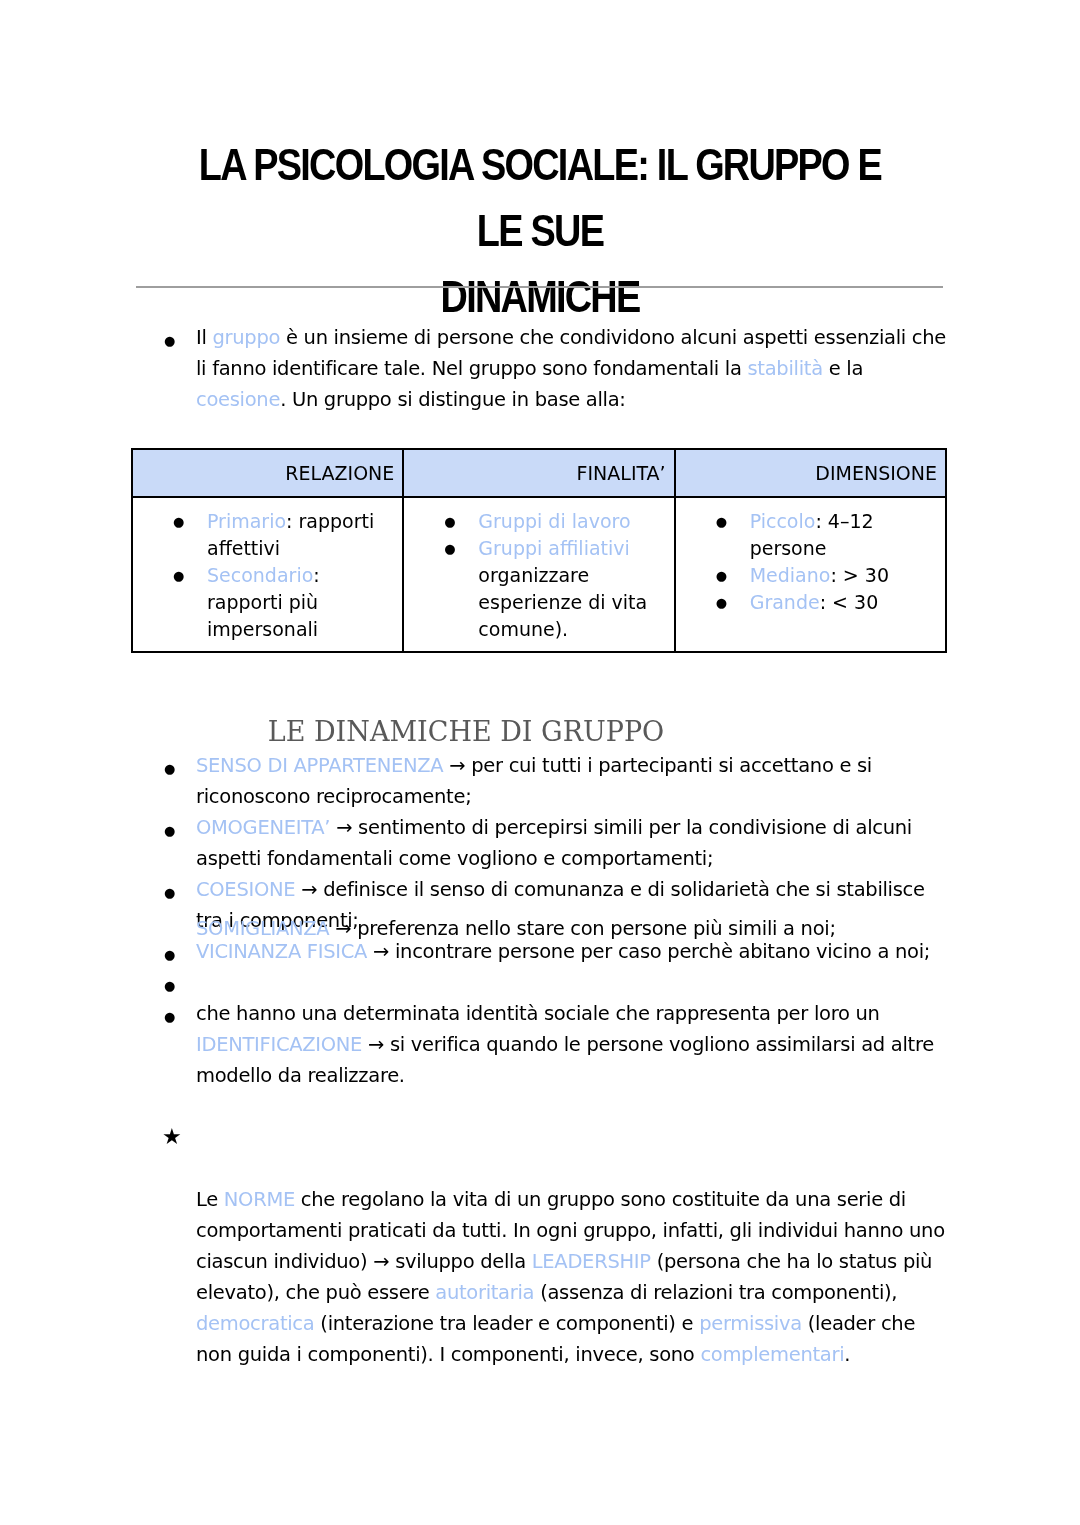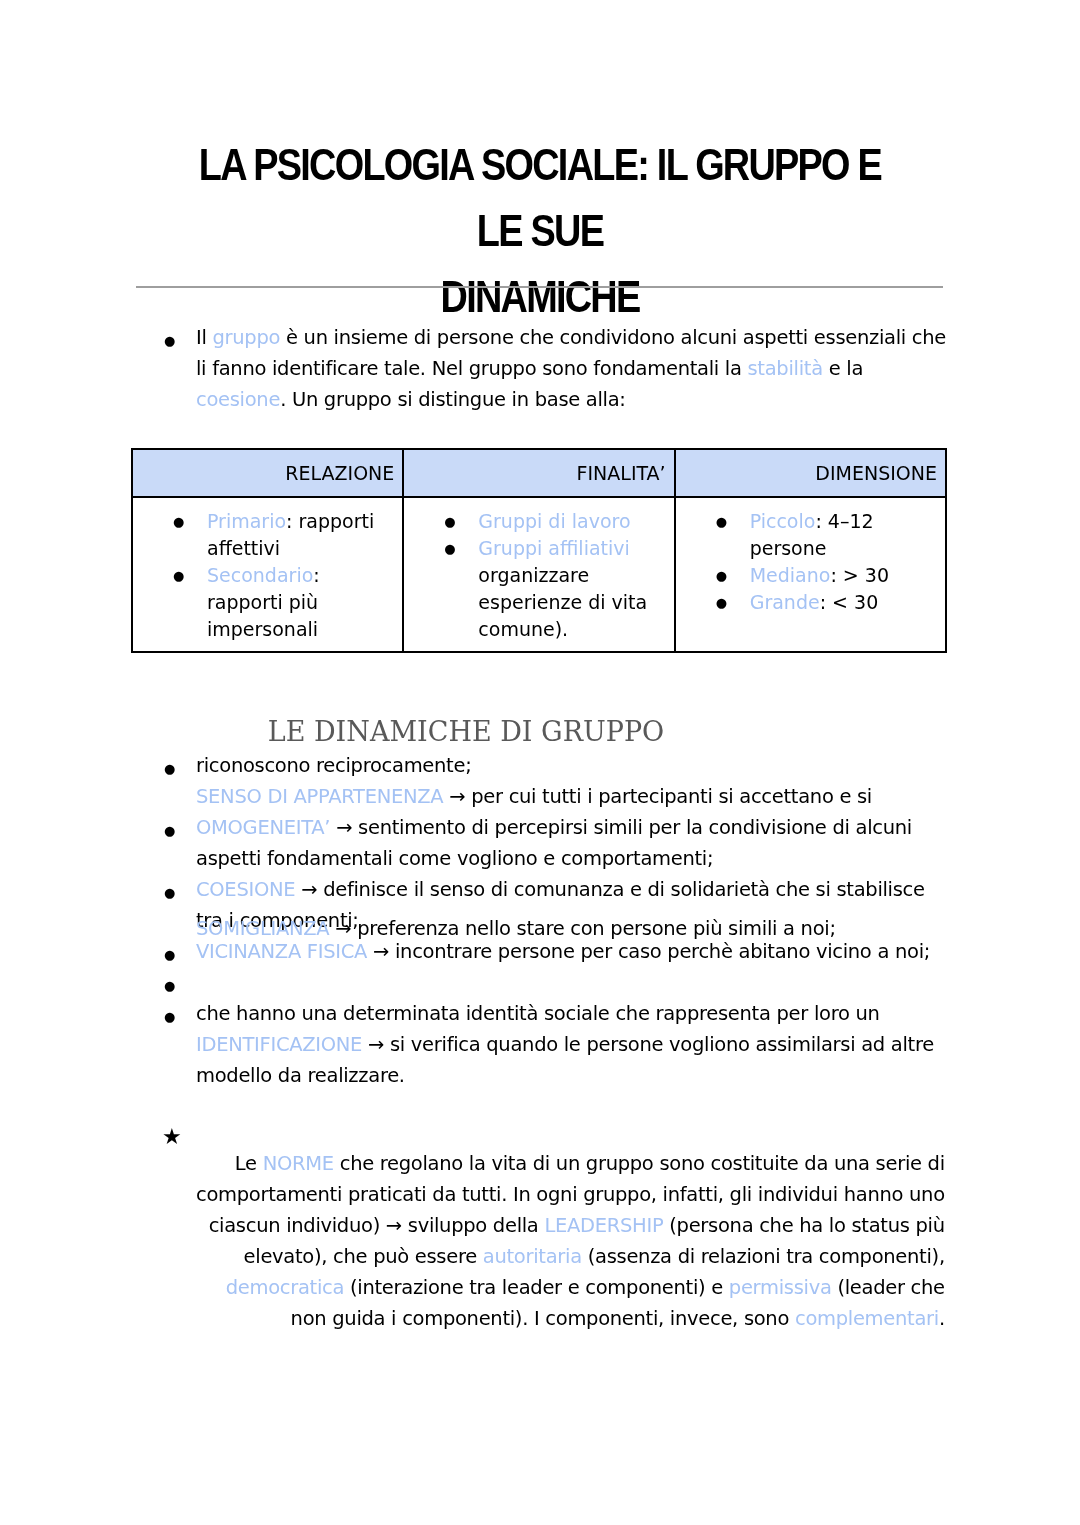--- a/index.html
+++ b/index.html
@@ -69,22 +69,22 @@
     </ul>
         </td>
   </tr>
 </tbody>
   </table>
 
 <div class="h2">LE DINAMICHE DI GRUPPO</div>
 
 <span class="bullet" style="left:164px;top:754px;"></span>
 <div class="p" style="top:750px;">
+  <div><span class="hl">SENSO DI APPARTENENZA</span><span> → </span><span>per cui tutti i partecipanti si accettano e si</span></div>
   <div>riconoscono reciprocamente;</div>
-  <div><span class="hl">SENSO DI APPARTENENZA</span><span> → </span><span>per cui tutti i partecipanti si accettano e si</span></div>
 </div>
 <span class="bullet" style="left:164px;top:816px;"></span>
 <div class="p" style="top:812px;">
   <div><span class="hl">OMOGENEITA’</span><span> → </span><span>sentimento di percepirsi simili per la condivisione di alcuni</span></div>
   <div>aspetti fondamentali come vogliono e comportamenti;</div>
 </div>
 <span class="bullet" style="left:164px;top:878px;"></span>
 <div class="p" style="top:874px;">
   <div><span class="hl">COESIONE</span><span> → </span><span>definisce il senso di comunanza e di solidarietà che si stabilisce</span></div>
   <div>tra i componenti;</div>
@@ -98,20 +98,20 @@
   <div><span class="hl">SOMIGLIANZA</span><span> → </span><span>preferenza nello stare con persone più simili a noi;</span></div>
 </div>
 <span class="bullet" style="left:164px;top:1002px;"></span>
 <div class="p" style="top:998px;">
   <div>che hanno una determinata identità sociale che rappresenta per loro un</div>
   <div><span class="hl">IDENTIFICAZIONE</span><span> → </span><span>si verifica quando le persone vogliono assimilarsi ad altre</span></div>
   <div>modello da realizzare.</div>
 </div>
 
 <span class="star" style="top:1124px;">★</span>
-<div class="p" style="top:1148px;text-align:right;">
+<div class="p" style="top:1184px;">
   <div><span>Le </span><span class="hl">NORME</span><span> che regolano la vita di un gruppo sono costituite da una serie di</span></div>
   <div>comportamenti praticati da tutti. In ogni gruppo, infatti, gli individui hanno uno</div>
   <div><span>ciascun individuo) → sviluppo della </span><span class="hl">LEADERSHIP</span><span> (persona che ha lo status più</span></div>
   <div><span>elevato), che può essere </span><span class="hl">autoritaria</span><span> (assenza di relazioni tra componenti),</span></div>
   <div><span class="hl">democratica</span><span> (interazione tra leader e componenti) e </span><span class="hl">permissiva</span><span> (leader che</span></div>
   <div><span>non guida i componenti). I componenti, invece, sono </span><span class="hl">complementari</span><span>.</span></div>
 </div>
 
 </body></html>

